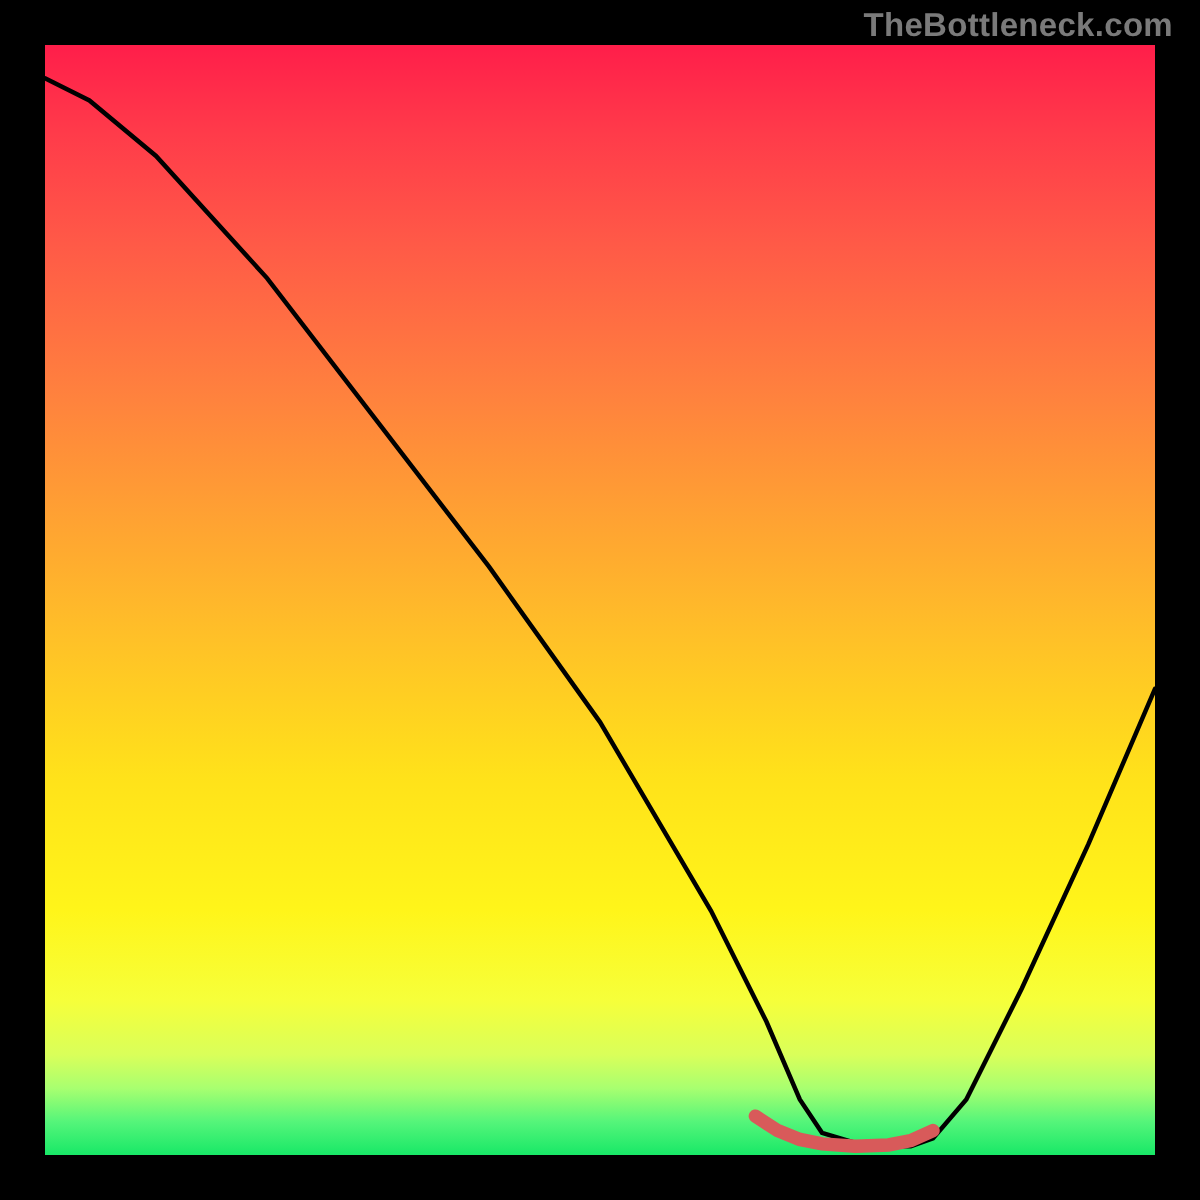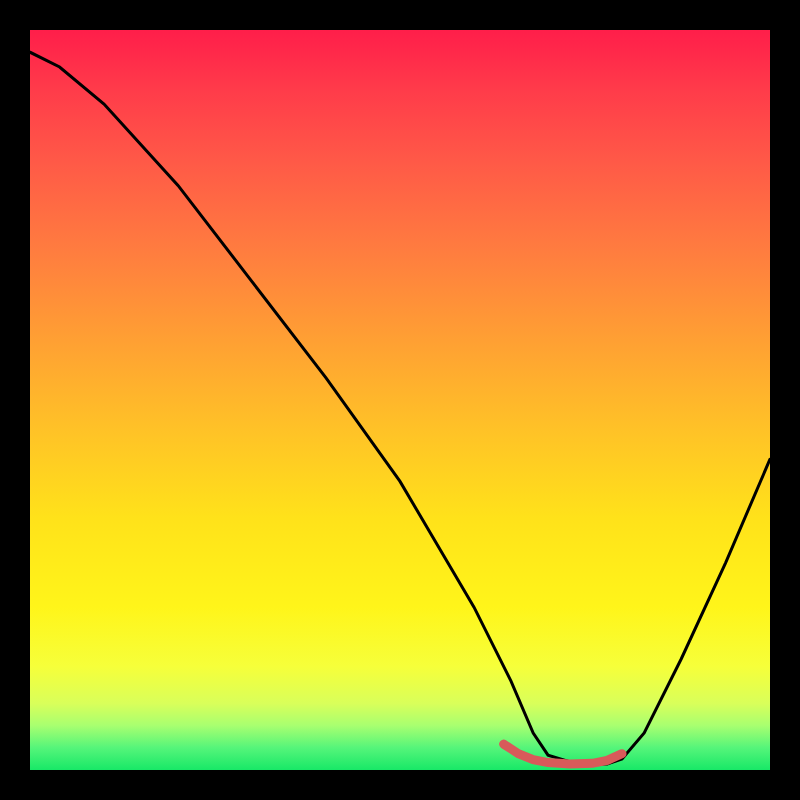--- a/index.html
+++ b/index.html
@@ -58,20 +58,21 @@
     font-size: 22px;
     font-weight: 600;
     color: #7a7a7a;
     letter-spacing: 0.2px;
   }
 </style>
 </head>
 <body>
 
 <div class="frame">
+  <div class="watermark">TheBottleneck.com</div>
   <div class="plot">
     <div class="gradient"></div>
     <svg class="curve" viewBox="0 0 740 740">
       <path id="curve-main" fill="none" stroke="#000000" stroke-width="3" stroke-linecap="round" d="M0.0 22.2 L29.6 37.0 L74.0 74.0 L148.0 155.4 L222.0 251.6 L296.0 347.8 L370.0 451.4 L444.0 577.2 L481.0 651.2 L503.2 703.0 L518.0 725.2 L547.6 734.1 L577.2 734.1 L592.0 728.9 L614.2 703.0 L651.2 629.0 L695.6 532.8 L740.0 429.2"></path>
       <path id="curve-highlight" fill="none" stroke="#d85a5a" stroke-width="9" stroke-linecap="round" d="M473.6 714.1 L488.4 723.7 L503.2 729.6 L518.0 732.6 L540.2 734.1 L562.4 733.3 L577.2 730.4 L592.0 723.7"></path>
     </svg>
   </div>
 </div>
 
 </body></html>

